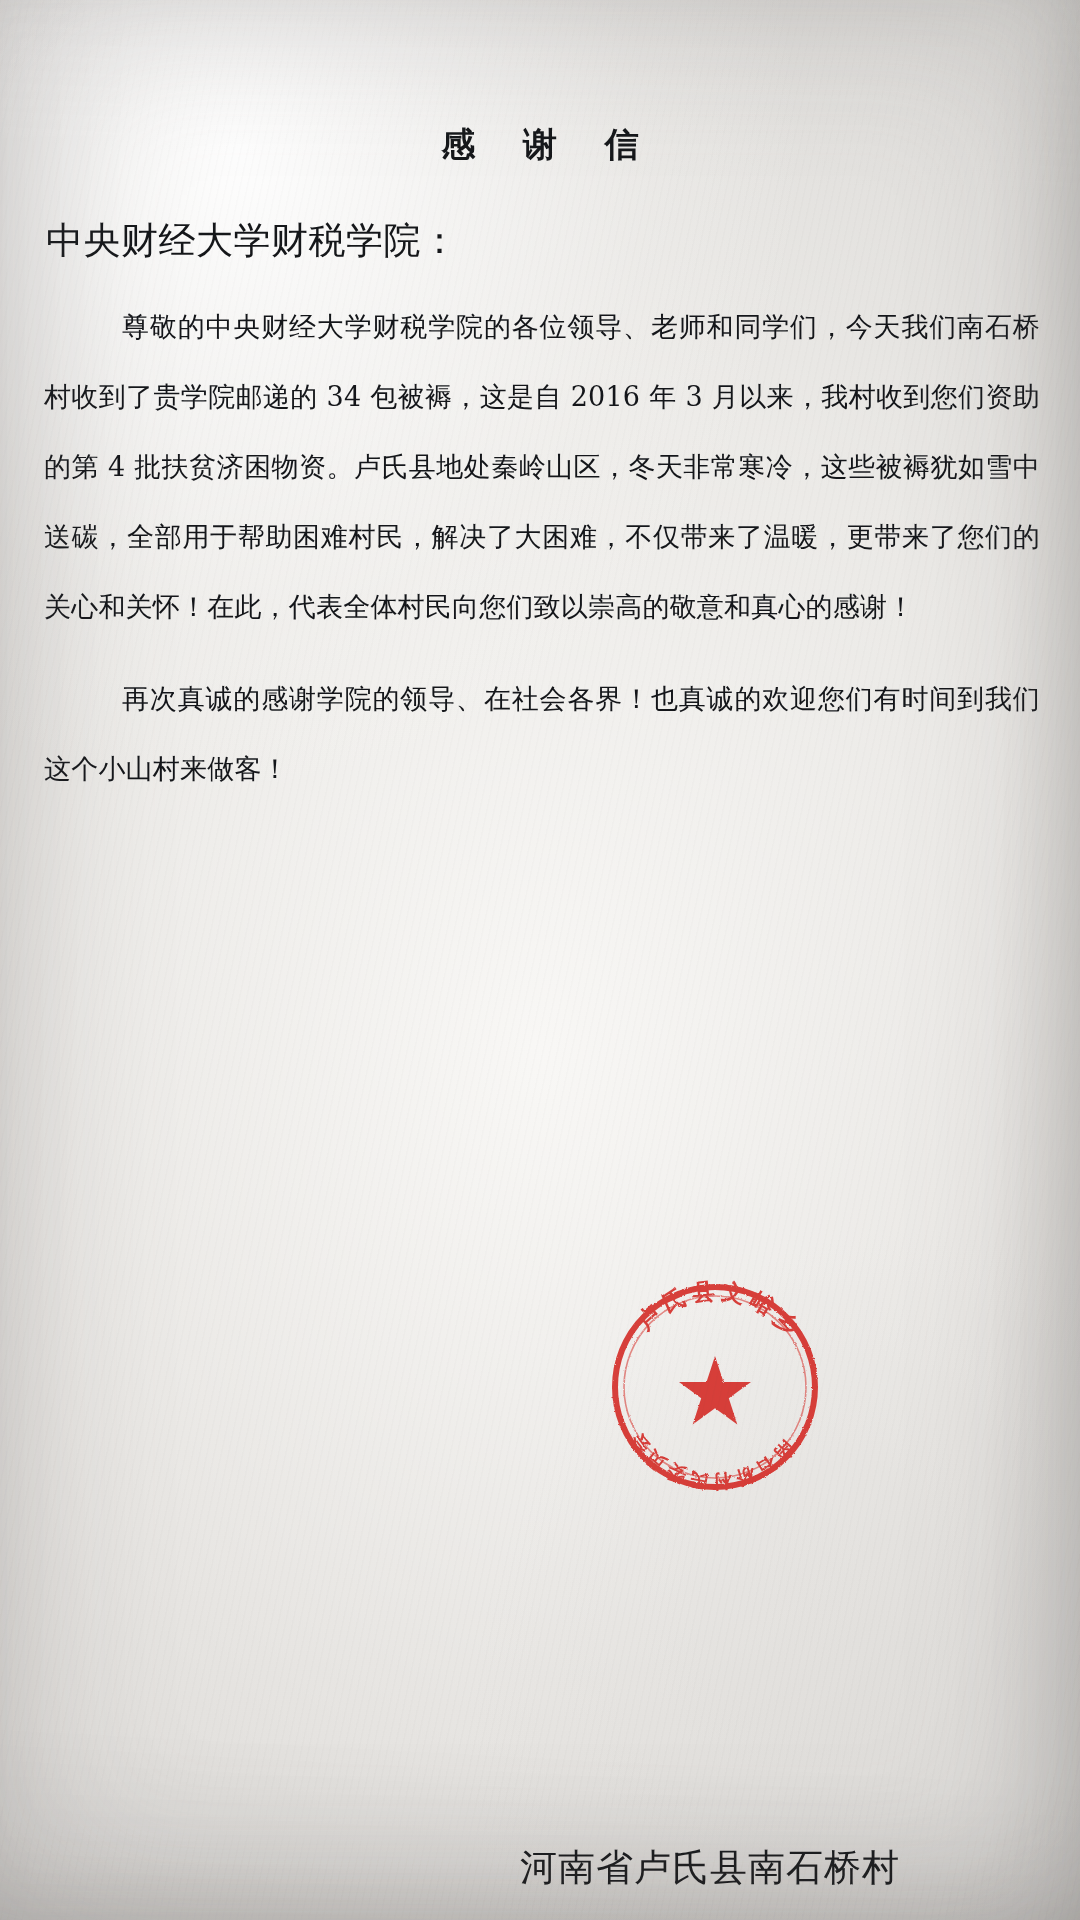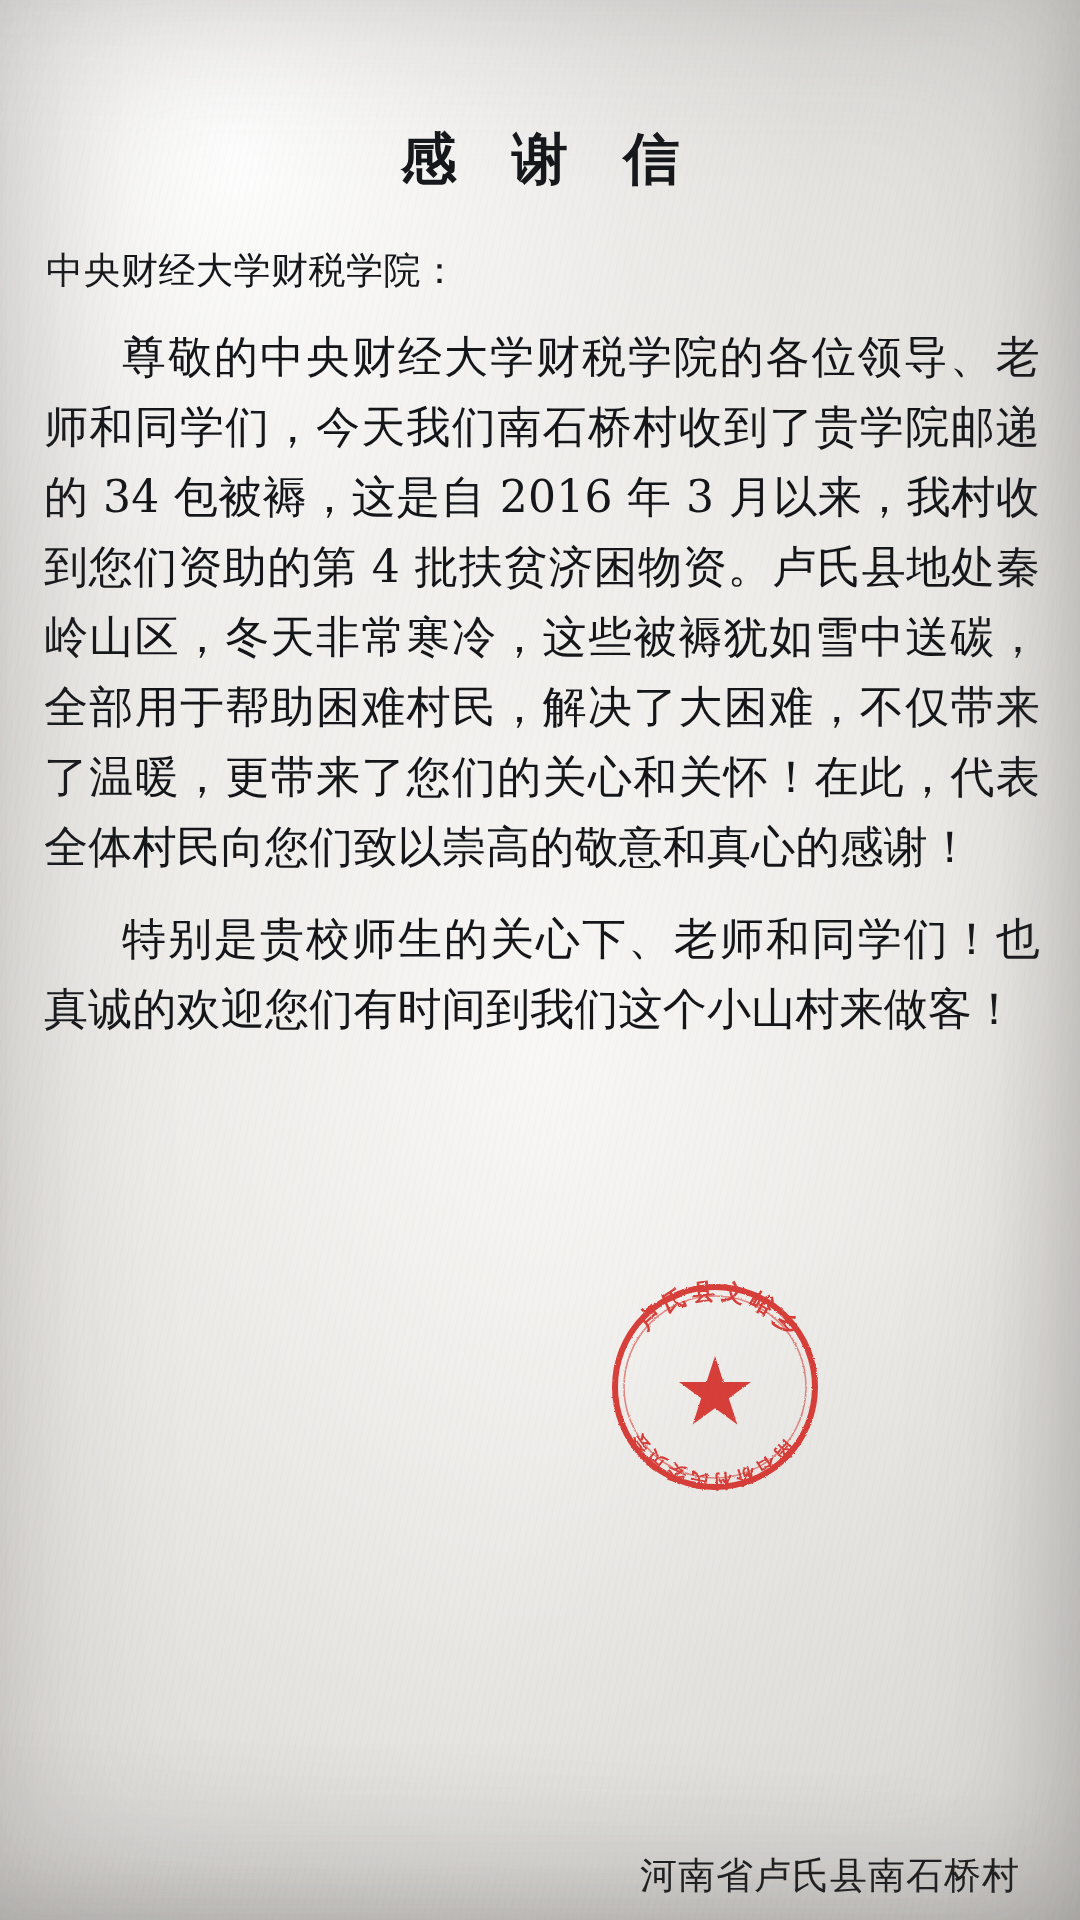--- a/index.html
+++ b/index.html
@@ -53,21 +53,21 @@
     left: 0; top: 0;
     width: 1080px;
     height: 1920px;
     padding: 0;
   }
 
   .doc-title {
     margin: 0;
     padding-top: 122px;
     text-align: center;
-    font-size: 56px;
+    font-size: 34px;
     font-weight: 700;
     letter-spacing: 18px;
     text-indent: 18px;
     color: #16181b;
     font-family: "DejaVu Serif", "Liberation Serif", serif;
   }
 
   .salutation {
     margin: 4px;
     padding: 44px 0 0 42px;
@@ -76,36 +76,36 @@
     letter-spacing: 0.5px;
   }
 
   .body-block {
     padding: 0 40px 0 44px;
   }
 
   .para {
     margin: 0;
     padding-top: 22px;
-    font-size: 44px;
+    font-size: 27px;
     line-height: 70px;
     text-align: justify;
     text-align-last: left;
     text-indent: 78px;
     color: #14161a;
     letter-spacing: 0.2px;
     word-break: break-word;
   }
 
   .signature {
     position: absolute;
     right: 60px;
-    bottom: 8px;
+    bottom: 16px;
     width: 620px;
-    text-align: right;
+    text-align: center;
   }
   .sig-line {
     font-size: 37px;
     line-height: 72px;
     color: #15171a;
     letter-spacing: 1px;
   }
 
   
   .seal {
@@ -125,21 +125,21 @@
 <div id="page">
 
   <div id="content">
 
     <h1 class="doc-title">感 谢 信</h1>
 
     <p class="salutation">中央财经大学财税学院：</p>
 
     <div class="body-block">
       <p class="para">尊敬的中央财经大学财税学院的各位领导、老师和同学们，今天我们南石桥村收到了贵学院邮递的 34 包被褥，这是自 2016 年 3 月以来，我村收到您们资助的第 4 批扶贫济困物资。卢氏县地处秦岭山区，冬天非常寒冷，这些被褥犹如雪中送碳，全部用于帮助困难村民，解决了大困难，不仅带来了温暖，更带来了您们的关心和关怀！在此，代表全体村民向您们致以崇高的敬意和真心的感谢！</p>
-      <p class="para">特别是贵校师生的关心下、老师和同学们！也真诚的欢迎您们有时间到我们这个小山村来做客！</p>
+      <p class="para">再次真诚的感谢学院的领导、在社会各界！也真诚的欢迎您们有时间到我们这个小山村来做客！</p>
     </div>
 
     <div class="signature">
       <div class="sig-line">河南省卢氏县南石桥村</div>
     </div>
 
     <div class="seal">
       <svg width="230" height="230" viewBox="0 0 230 230" xmlns="http://www.w3.org/2000/svg">
         <defs>
           <path id="sealArc" d="M 115,115 m -88,0 a 88,88 0 1,1 176,0 a 88,88 0 1,1 -176,0"></path>

